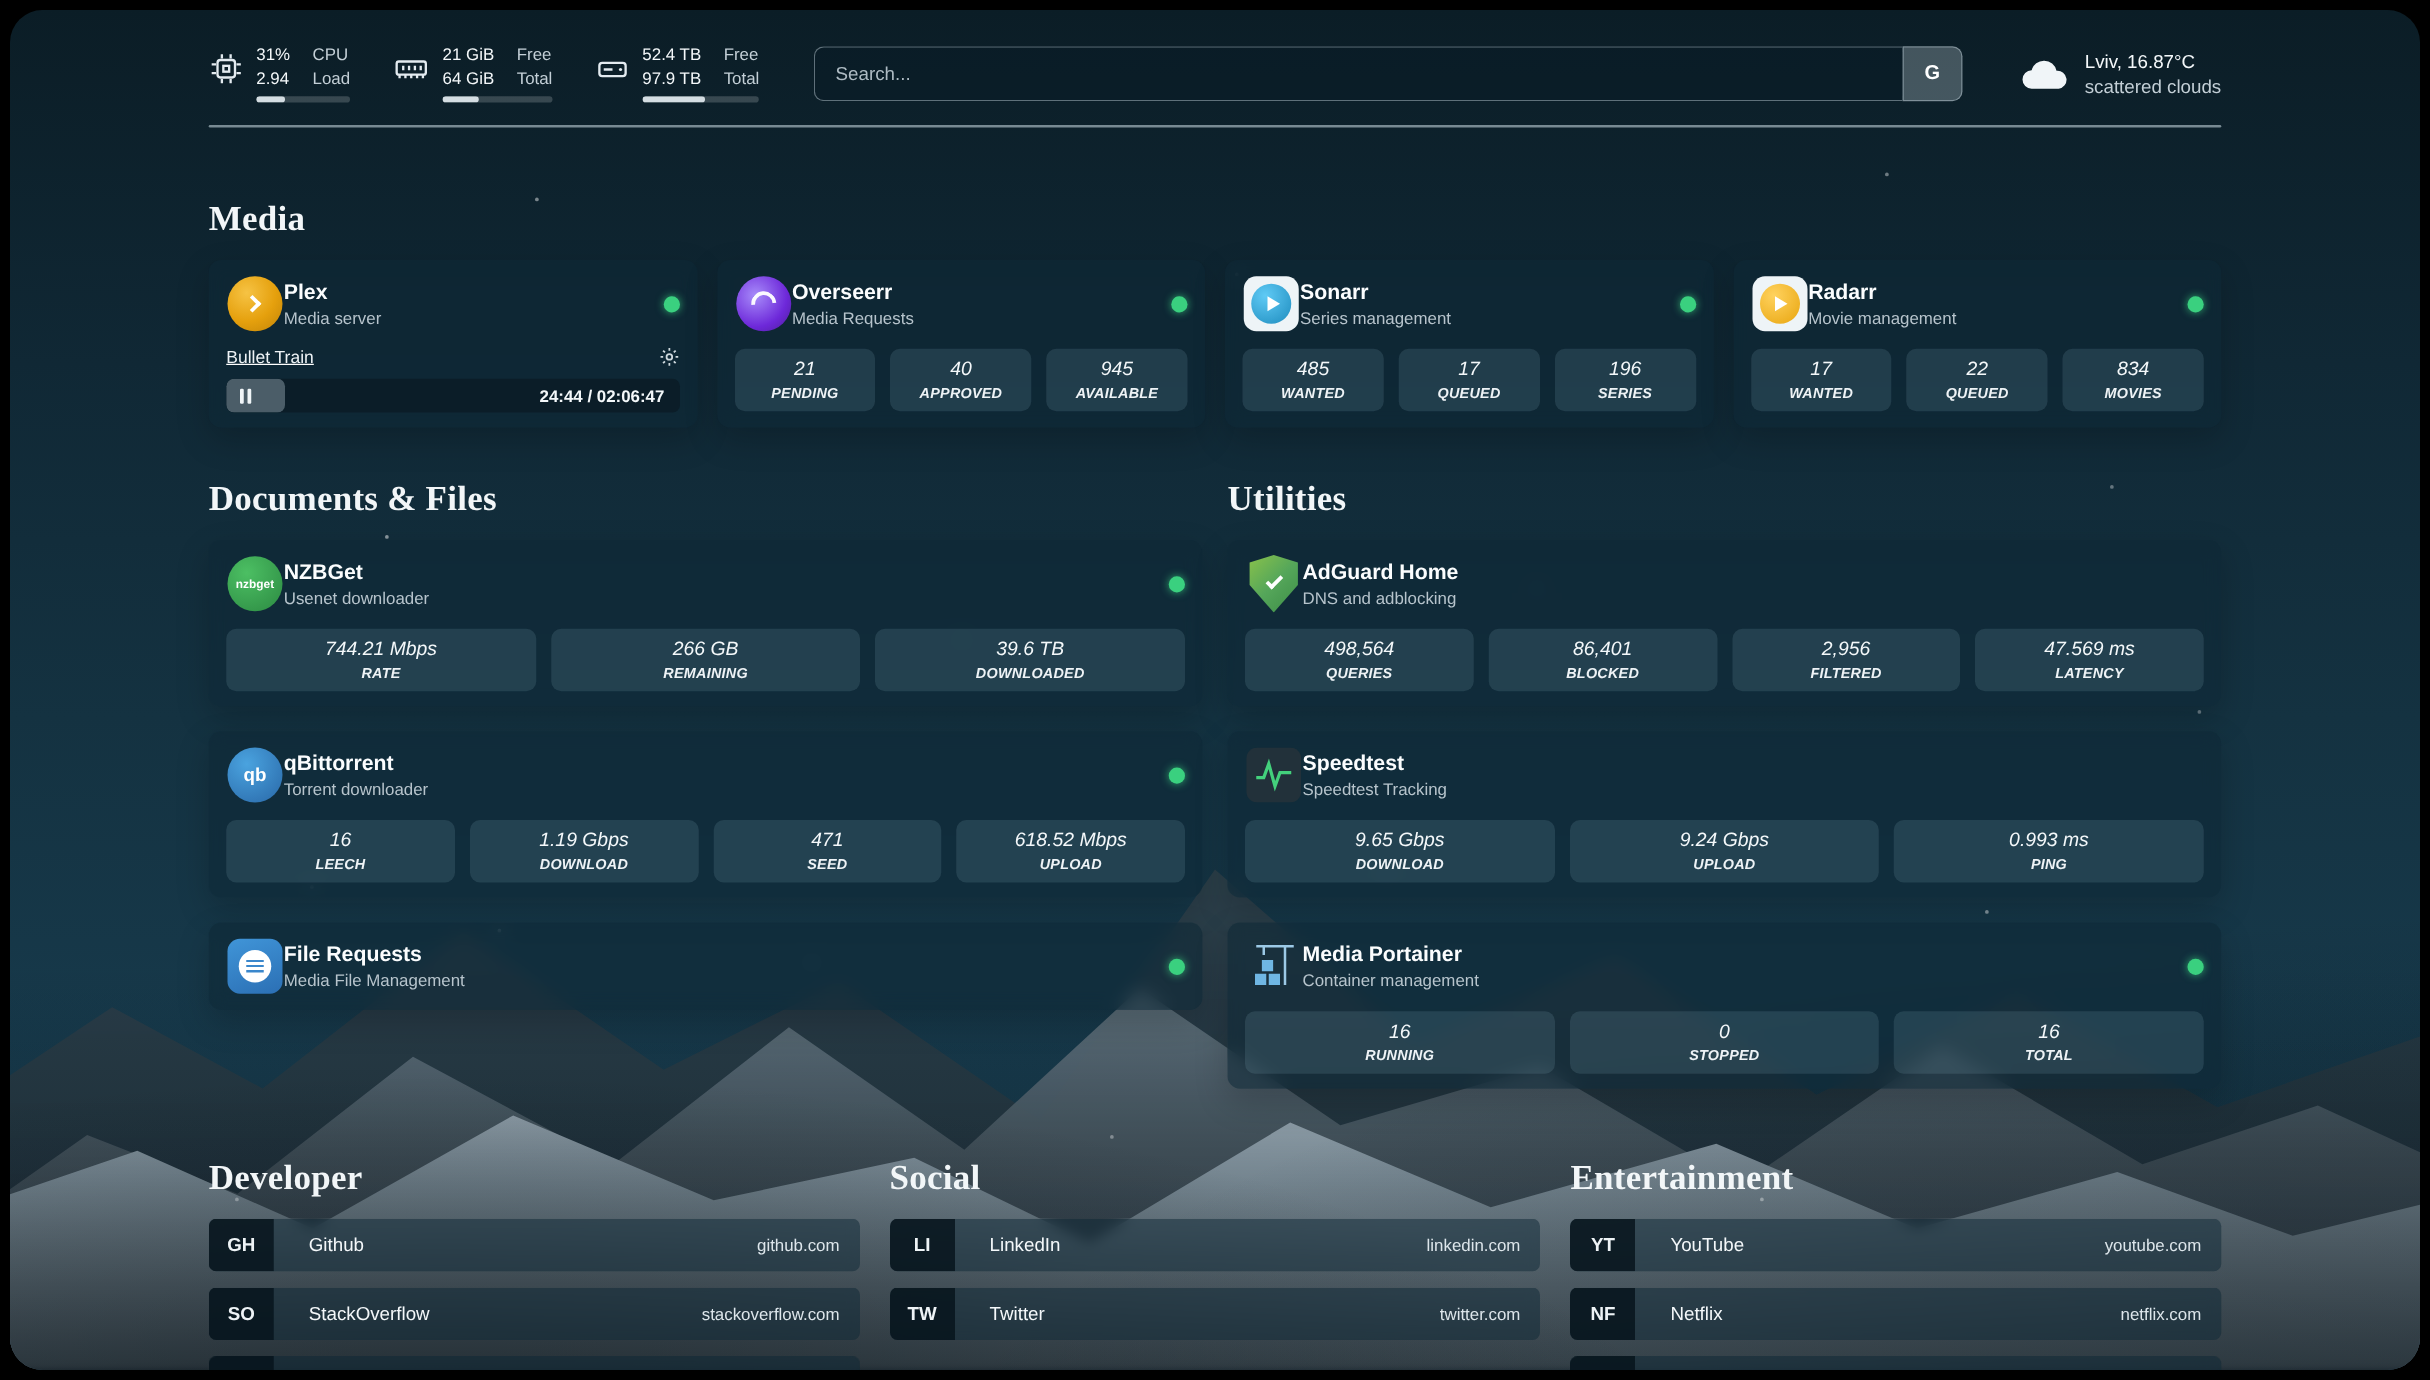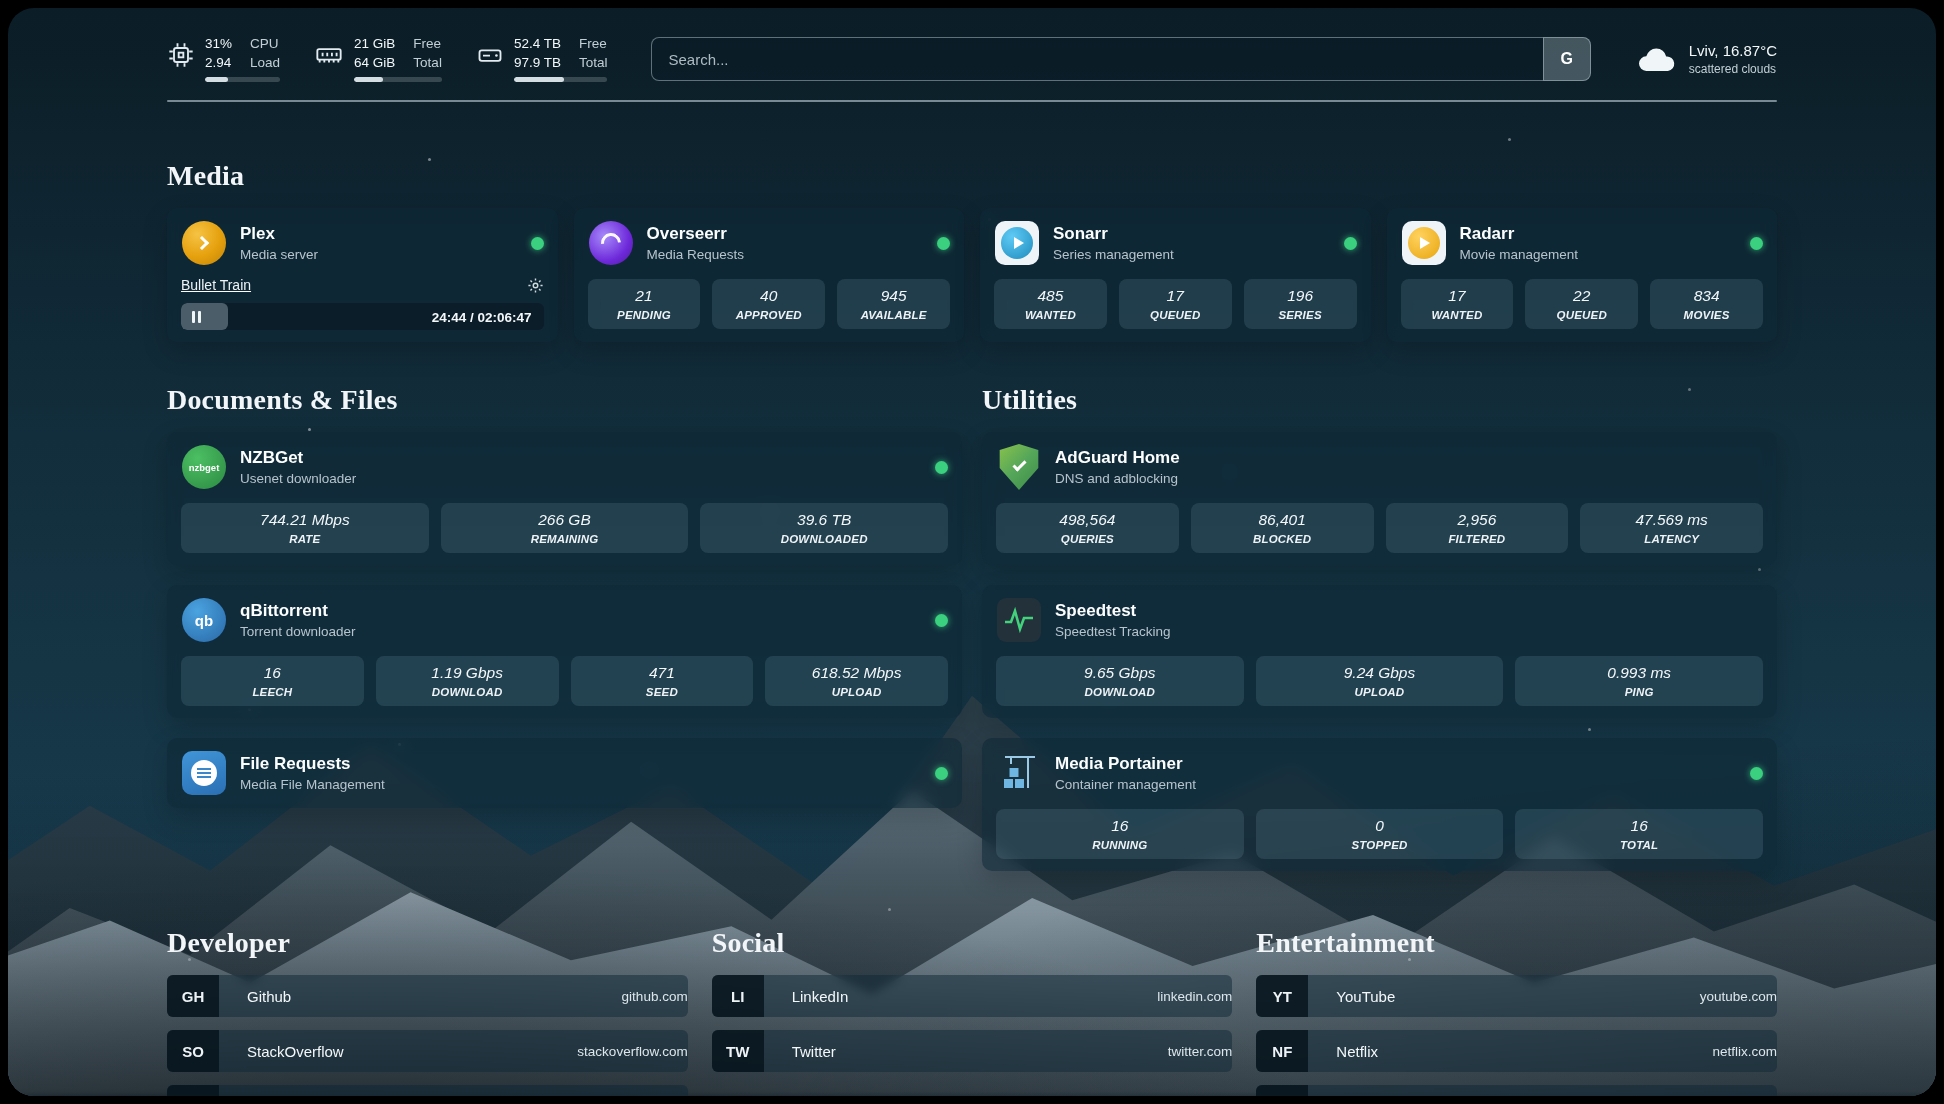--- a/index.html
+++ b/index.html
@@ -51,32 +51,32 @@
 
   .search { flex:1; display:flex; align-items:stretch; height:44px; margin:0 10px; }
   .search-input { flex:1; background:rgba(9,28,38,.55); border:1px solid rgba(200,215,223,.45); border-right:none;
     border-radius:8px 0 0 8px; color:#e9eff3; padding:0 16px; font-size:15px; font-family:"Liberation Sans", sans-serif; outline:none; }
   .search-input::placeholder { color:#aebbc3; }
   .search-engine { width:48px; border:1px solid rgba(200,215,223,.45); background:rgba(216,229,236,.28);
     border-radius:0 8px 8px 0; color:#fff; font-size:16px; font-weight:700; cursor:pointer; font-family:"Liberation Sans", sans-serif; }
 
   .weather { display:flex; align-items:center; gap:12px; }
   .w-loc { font-size:15px; color:#f4f8fa; }
-  .w-cond { font-size:12px; color:#c3cfd6; margin-top:3px; }
+  .w-cond { font-size:15px; color:#c3cfd6; margin-top:3px; }
 
   .divider { height:2px; background:rgba(210,226,234,.55); border-radius:1px; margin-top:18px; }
 
   h2.sec { font-size:28px; font-weight:700; color:#f2f6f8; margin:0 0 16px 0; letter-spacing:.2px;font-family:Liberation Serif, serif; }
   .sec-media { margin-top:58px; }
 
   
   .grid4 { display:grid; grid-template-columns:repeat(4,1fr); gap:16px; }
   .card { background:rgba(13,40,54,.58); border-radius:10px; padding:12px 14px;
     backdrop-filter:blur(7px); box-shadow:0 10px 26px rgba(0,0,0,.18); }
-  .card-head { display:flex; align-items:center; gap:13px; }
+  .card-head { display:flex; align-items:center; }
   .app-icon { width:46px; height:46px; flex:0 0 auto; display:flex; align-items:center; justify-content:center; }
   .app-name { font-size:17px; font-weight:700; color:#fbfdfe; }
   .app-sub { font-size:13.5px; color:#b7c4cc; margin-top:3px; }
   .dot { width:13px; height:13px; border-radius:50%; background:#3ad07f; margin-left:auto;
     box-shadow:0 0 7px rgba(58,208,127,.8); flex:0 0 auto; }
 
   .stats { display:grid; gap:12px; margin-top:13px;font-style:italic; }
   .stats-3 { grid-template-columns:repeat(3,1fr); }
   .stats-4 { grid-template-columns:repeat(4,1fr); }
   .stat { background:rgba(172,206,221,.13); border-radius:8px; padding:8px 6px; text-align:center; }
@@ -99,21 +99,21 @@
   .col .card { margin-bottom:20px; }
   .col .card:last-child { margin-bottom:0; }
 
   
   .bookmarks { display:grid; grid-template-columns:repeat(3,1fr); gap:24px; margin-top:56px; padding-bottom:40px; }
   .bm-row { display:flex; align-items:center; background:rgba(13,40,54,.5); border-radius:6px; overflow:hidden;
     height:42px; margin-bottom:13px; backdrop-filter:blur(5px); cursor:pointer; text-decoration:none; color:inherit; }
   .bm-abbr { width:52px; align-self:stretch; background:rgba(6,20,28,.82); display:flex; align-items:center;
     justify-content:center; font-weight:700; font-size:15px; color:#eef3f6; }
   .bm-name { padding-left:28px; font-size:15px; color:#f4f8fa; }
-  .bm-url { margin-left:auto; padding-right:0; font-size:13.5px; color:#dde6eb; }
+  .bm-url { margin-left:auto; padding-right:16px; font-size:13.5px; color:#dde6eb; }
 
   
   .circle { border-radius:50%; display:flex; align-items:center; justify-content:center; }
   .plex-circle { width:44px; height:44px; background:radial-gradient(circle at 35% 30%, #f6c344, #e5a00d 55%, #c08308); }
   .chev { width:10px; height:10px; border-top:3.5px solid #fff; border-right:3.5px solid #fff; transform:rotate(45deg); margin-left:-4px; }
   .ovsr-circle { width:44px; height:44px; background:radial-gradient(circle at 35% 35%, #a78bfa, #6d28d9 62%, #4c1d95); }
   .swirl { width:20px; height:20px; border-radius:50%; border:3px solid rgba(255,255,255,.95);
     border-right-color:transparent; border-bottom-color:transparent; transform:rotate(40deg); }
   .sq { border-radius:10px; display:flex; align-items:center; justify-content:center; }
   .sonarr-sq, .radarr-sq { width:44px; height:44px; background:#eef4f7; }

